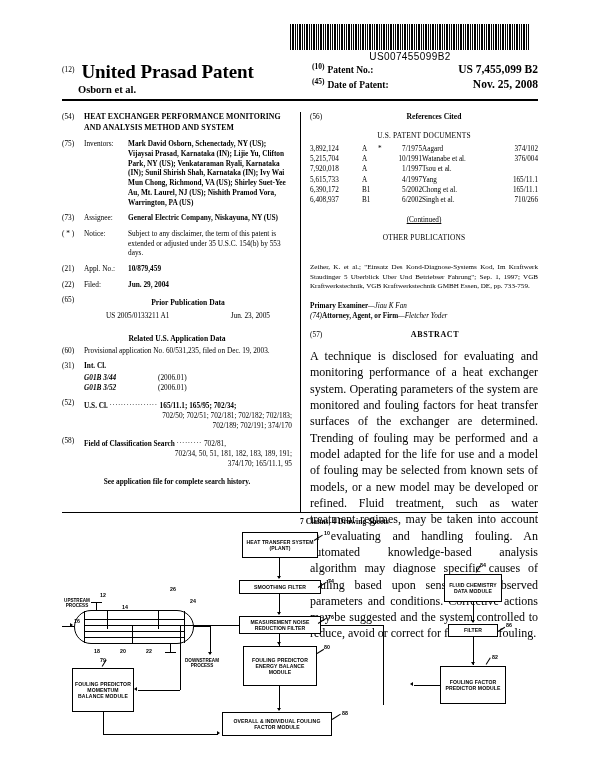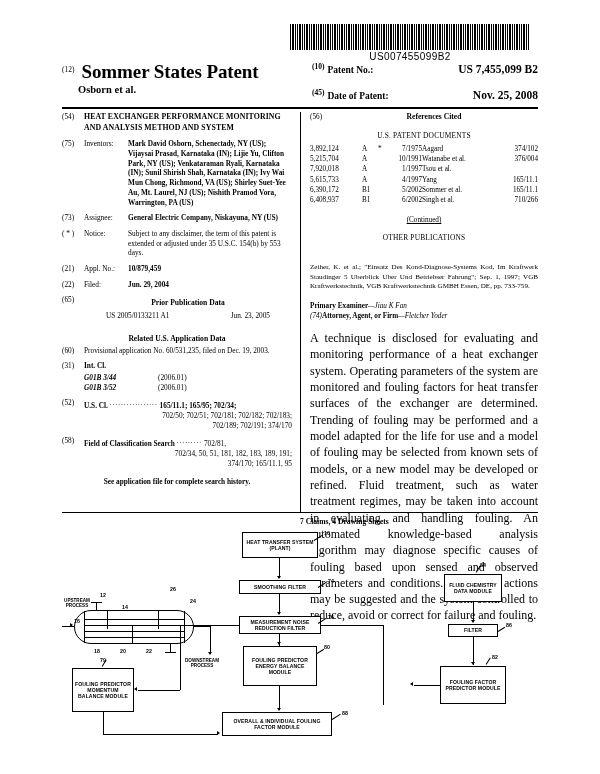--- a/index.html
+++ b/index.html
@@ -359,32 +359,32 @@
   <div class="barcode-wrap">
     <div class="barcode"></div>
     <div class="barcode-num">US007455099B2</div>
   </div>
 
   <div class="hdr">
     <div class="hdr-row">
       <div class="hdr-left">
         <div>
           <span class="hdr-code">(12)</span>
-          <span class="usp-title">Sommer States Patent</span>
+          <span class="usp-title">United Prasad Patent</span>
         </div>
         <div class="usp-sub">Osborn et al.</div>
       </div>
       <div class="hdr-right">
         <div class="pn-line">
           <span class="pn-label">
             <span class="hdr-code">(10)</span><span>Patent No.:</span>
           </span>
           <span class="pn-val">US 7,455,099 B2</span>
         </div>
-        <div class="pn-line" style="margin-top:11px;">
+        <div class="pn-line" style="margin-top:0;">
           <span class="pn-label">
             <span class="hdr-code">(45)</span><span>Date of Patent:</span>
           </span>
           <span class="pn-val">Nov. 25, 2008</span>
         </div>
       </div>
     </div>
     <hr class="rule">
   </div>
 
@@ -527,21 +527,21 @@
             <td class="rc-star"></td>
             <td class="rc-date">4/1997</td>
             <td class="rc-name">Yang</td>
             <td class="rc-cls">165/11.1</td>
           </tr>
           <tr>
             <td class="rc-num">6,390,172</td>
             <td class="rc-kind">B1</td>
             <td class="rc-star"></td>
             <td class="rc-date">5/2002</td>
-            <td class="rc-name">Sommer et al.</td>
+            <td class="rc-name">Chong et al.</td>
             <td class="rc-cls">165/11.1</td>
           </tr>
           <tr>
             <td class="rc-num">6,408,937</td>
             <td class="rc-kind">B1</td>
             <td class="rc-star"></td>
             <td class="rc-date">6/2002</td>
             <td class="rc-name">Singh et al.</td>
             <td class="rc-cls">710/266</td>
           </tr>
@@ -555,20 +555,24 @@
 
       <div class="examiner">
         <div>
           <b>Primary Examiner</b><span>—</span><span>Jiau K Fan</span>
         </div>
         <div>
           <span>(74)</span><b>Attorney, Agent, or Firm</b><span>—</span><span>Fletcher Yoder</span>
         </div>
       </div>
 
+      <div class="abs-head">
+        <span class="n">(57)</span>
+        <span class="t">ABSTRACT</span>
+      </div>
 
       <div class="abs-body">A technique is disclosed for evaluating and monitoring performance of a heat exchanger system. Operating parameters of the system are monitored and fouling factors for heat transfer surfaces of the exchanger are determined. Trending of fouling may be performed and a model adapted for the life for use and a model of fouling may be selected from known sets of models, or a new model may be developed or refined. Fluid treatment, such as water treatment regimes, may be taken into account in evaluating and handling fouling. An automated knowledge-based analysis algorithm may diagnose specific causes of fouling based upon sensed and observed parameters and conditions. Corrective actions may be suggested and the system controlled to reduce, avoid or correct for failure and fouling.</div>
 
     </div>
   </div>
 
   <div class="mid-rule"></div>
   <div class="claims-line">7 Claims, 4 Drawing Sheets</div>
 
   <div class="drawing">

